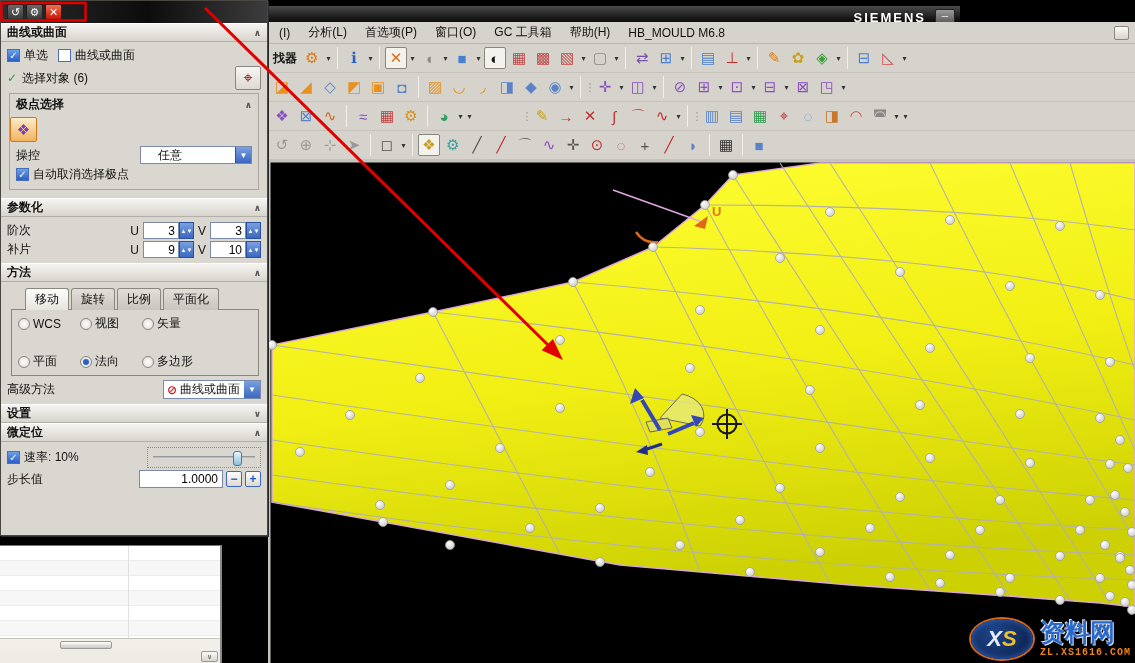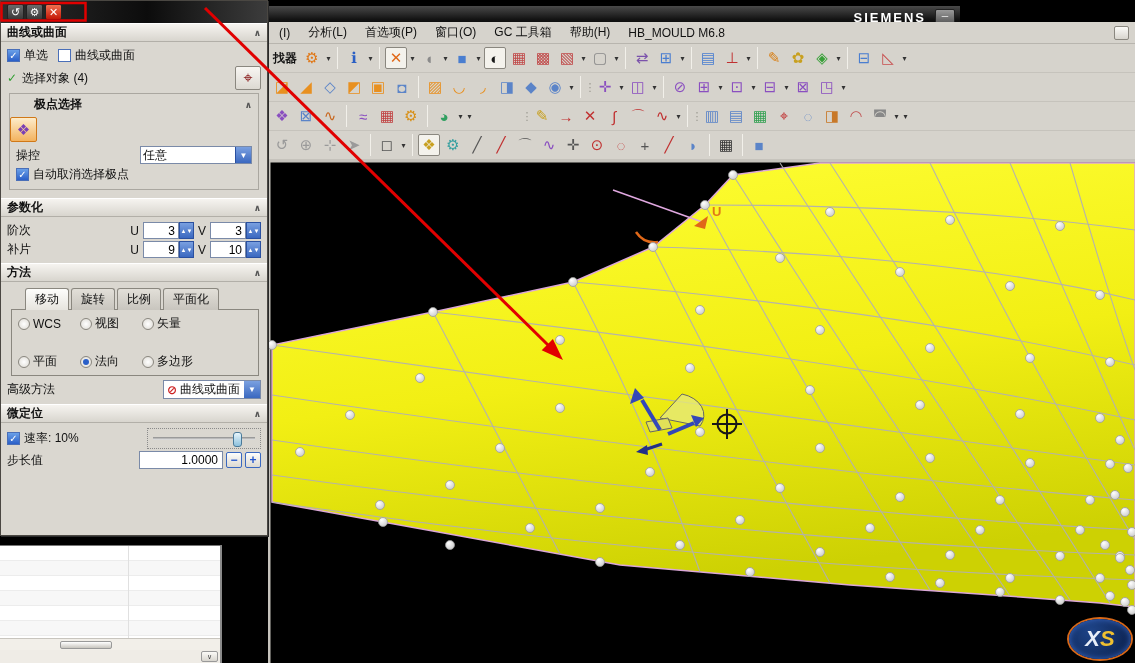--- a/index.html
+++ b/index.html
@@ -50,28 +50,28 @@
   .sec-body{padding:3px 6px;}
   .row{display:flex;align-items:center;margin:2px 0;}
   .cb{width:13px;height:13px;border:1px solid #4a6fb8;background:#fff;display:inline-flex;align-items:center;
     justify-content:center;font-size:10px;color:#fff;margin-right:4px;flex:none;}
   .cb.checked{background:linear-gradient(#6aa0e8,#2a5fc8);}
   .greencheck{color:#2e9e2e;font-weight:bold;margin-right:5px;}
   .sq-btn{width:26px;height:24px;border:1px solid #8a877f;border-radius:2px;background:linear-gradient(#f8f6f2,#dcd9d2);
     display:inline-flex;align-items:center;justify-content:center;font-size:16px;}
   .crosshair-btn{color:#8b2020;}
   .groupbox{border:1px solid #aaa7a0;margin:3px 2px 5px 2px;background:#dad7d0;}
-  .gb-hdr{display:flex;align-items:center;justify-content:space-between;padding:2px 6px;font-weight:bold;margin-left:18px;}
+  .gb-hdr{display:flex;align-items:center;justify-content:space-between;padding:2px 6px;font-weight:bold;}
   .hl-row{height:26px;background:linear-gradient(90deg,#e8995a,#f2c795 55%,#f7e2c6);display:flex;align-items:center;
     padding-left:6px;margin:0 4px 0 6px;flex:1;}
   .xform-btn{width:27px;height:25px;border:1px solid #d07818;border-radius:2px;margin-right:5px;
     background:linear-gradient(#fdeccb,#f3b25e);display:inline-flex;align-items:center;justify-content:center;
     color:#7a3fb5;font-size:15px;font-weight:bold;}
   .dd{display:inline-flex;border:1px solid #7a8aa8;background:#fff;height:18px;align-items:center;}
-  .dd .txt{padding:0 2px;}
+  .dd .txt{padding:0 17px;}
   .dd .btn{width:16px;height:16px;margin:0;background:linear-gradient(#7aa0e0,#3a68c0);border-left:1px solid #2a50a0;
     color:#fff;font-size:8px;display:inline-flex;align-items:center;justify-content:center;}
   .lbl{white-space:nowrap;}
   .spin{display:inline-flex;align-items:center;}
   .spin input{width:36px;height:17px;border:1px solid #7a8aa8;text-align:right;font-size:12px;padding-right:3px;
     font-family:"Liberation Sans",sans-serif;}
   .spin .udbtn{width:15px;height:17px;background:linear-gradient(#7aa0e0,#3a68c0);border:1px solid #2a50a0;color:#fff;
     display:inline-flex;flex-direction:column;align-items:center;justify-content:center;font-size:6px;line-height:6px;}
   .tabs{display:flex;margin:2px 2px 0 4px;padding-left:14px;}
   .tab{padding:2px 9px;border:1px solid #8a877f;border-bottom:none;border-radius:3px 3px 0 0;
@@ -434,21 +434,21 @@
   <div class="sec-body">
     <div class="row">
       <span class="cb checked">✓</span>
       <span class="lbl">单选</span>
       <span class="cb" style="margin-left:10px;"></span>
       <span class="lbl">曲线或曲面</span>
     </div>
     <div class="row" style="justify-content:space-between;">
       <span style="display:inline-flex;align-items:center;">
         <span class="greencheck">✓</span>
-        <span class="lbl">选择对象 (4)</span>
+        <span class="lbl">选择对象 (6)</span>
       </span>
       <span class="sq-btn crosshair-btn">⌖</span>
     </div>
 
     <div class="groupbox">
       <div class="gb-hdr">
         <span>极点选择</span>
         <span class="chev">∧</span>
       </div>
       <div class="row" style="margin:2px 0 4px 0;">
@@ -549,20 +549,24 @@
     <div class="row" style="justify-content:space-between;">
       <span class="lbl">高级方法</span>
       <span class="adv-dd">
         <span class="noentry">⊘</span>
         <span class="txt">曲线或曲面</span>
         <span class="btn" style="width:16px;height:17px;background:linear-gradient(#7aa0e0,#3a68c0);color:#fff;font-size:8px;display:inline-flex;align-items:center;justify-content:center;margin-left:4px;">▼</span>
       </span>
     </div>
   </div>
 
+  <div class="sec-hdr">
+    <span>设置</span>
+    <span class="chev">∨</span>
+  </div>
 
   <div class="sec-hdr">
     <span>微定位</span>
     <span class="chev">∧</span>
   </div>
   <div class="sec-body">
     <div class="row" style="justify-content:space-between;">
       <span style="display:inline-flex;align-items:center;">
         <span class="cb checked">✓</span>
         <span class="lbl">速率: 10%</span>
@@ -592,19 +596,23 @@
   <div class="bl-foot">
     <div class="bl-dd">∨</div>
   </div>
 </div>
 
 <div class="watermark">
   <div class="wm-oval">
     <span class="wm-x">X</span>
     <span class="wm-s">S</span>
   </div>
+  <div class="wm-col">
+    <span class="wm-name">资料网</span>
+    <span class="wm-url">ZL.XS1616.COM</span>
+  </div>
 </div>
 
 <svg class="red-overlay">
   <rect x="1.5" y="3" width="84" height="17.5" fill="none" stroke="#e10000" stroke-width="2.5"></rect>
   <line x1="205" y1="8" x2="548" y2="345" stroke="#e10000" stroke-width="3"></line>
   <polygon points="563,360 541.7,350.3 552.9,338.9" fill="#e10000"></polygon>
 </svg>
 
 </body></html>

